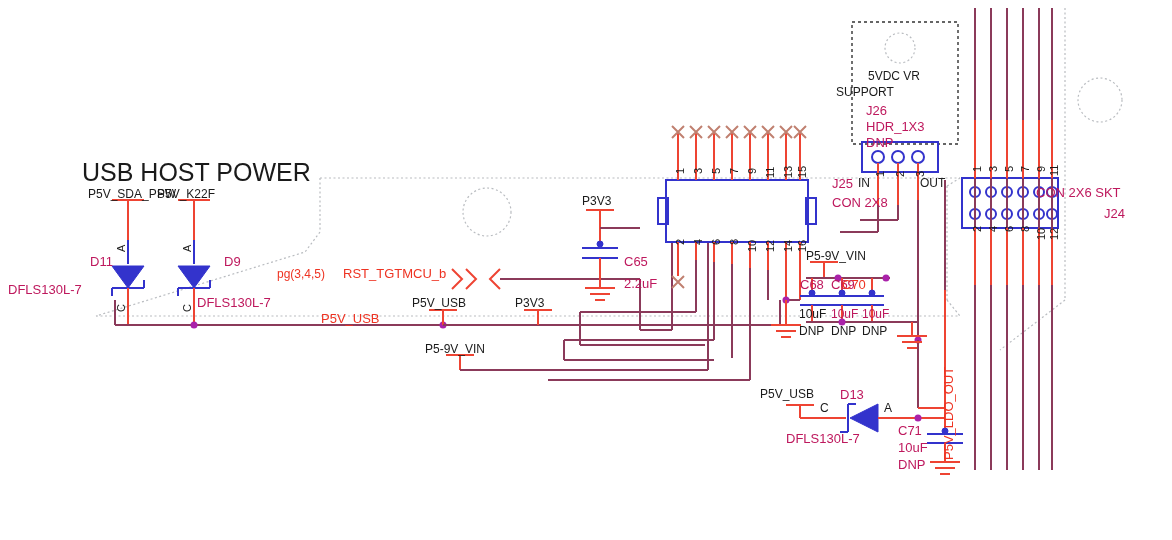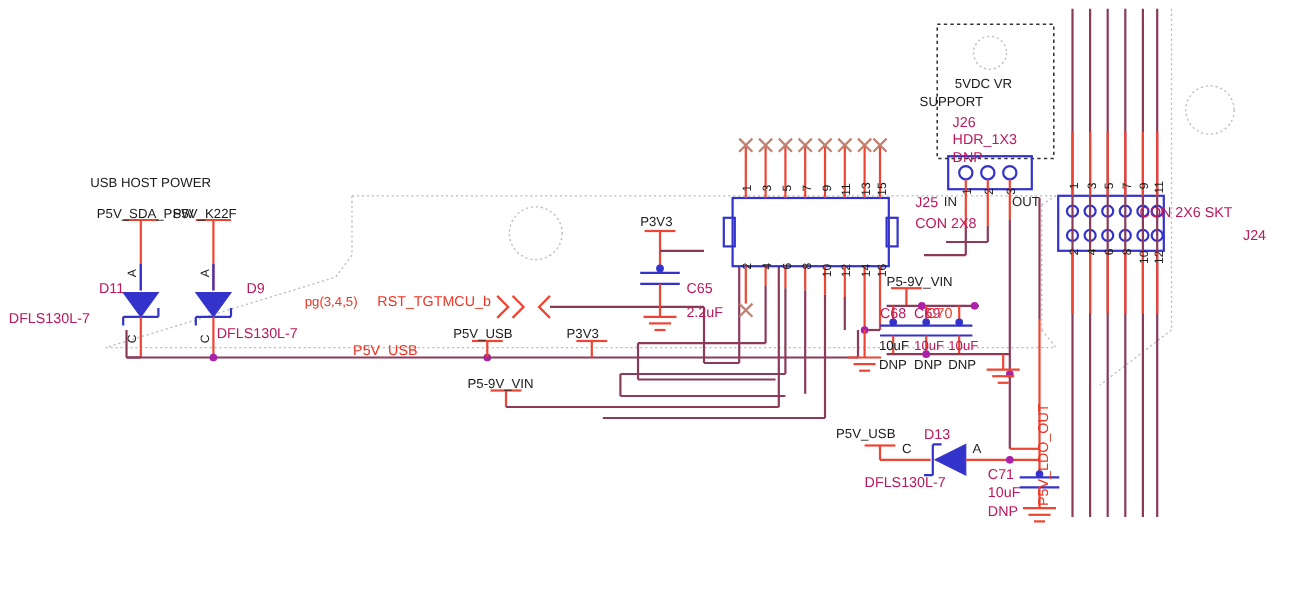--- a/index.html
+++ b/index.html
@@ -32,21 +32,21 @@
     white-space: nowrap;
     line-height: 1;
   }
   .t-black { color: #1a1a1a; }
   .t-blue  { color: #be185d; }
   .t-red   { color: #ee3322; }
   .t-dk    { color: #222222; }
   .f11 { font-size: 11px; }
   .f12 { font-size: 12px; }
   .f13 { font-size: 13px; }
-  .f19 { font-size: 12px; }
+  .f19 { font-size: 25px; }
   .rot90 {
     transform: rotate(-90deg);
     transform-origin: left top;
   }
   .caption {
     position: absolute;
     left: 0;
     top: 489px;
     width: 1172px;
     text-align: center;
@@ -457,16 +457,16 @@
   <div class="pinnum" style="left:1048px; top:176px;">11</div>
 
   <div class="pinnum" style="left:971px;  top:232px;">2</div>
   <div class="pinnum" style="left:987px;  top:232px;">4</div>
   <div class="pinnum" style="left:1003px; top:232px;">6</div>
   <div class="pinnum" style="left:1019px; top:232px;">8</div>
   <div class="pinnum" style="left:1035px; top:240px;">10</div>
   <div class="pinnum" style="left:1048px; top:240px;">12</div>
 
   <div class="lbl f13 t-blue" style="left:1036px; top:186px;">CON 2X6 SKT</div>
-  <div class="lbl f13 t-blue" style="left:1104px; top:207px;margin-left:26px;">J24</div>
+  <div class="lbl f13 t-blue" style="left:1104px; top:207px;">J24</div>
 
 
 </div>
 
 </body></html>

